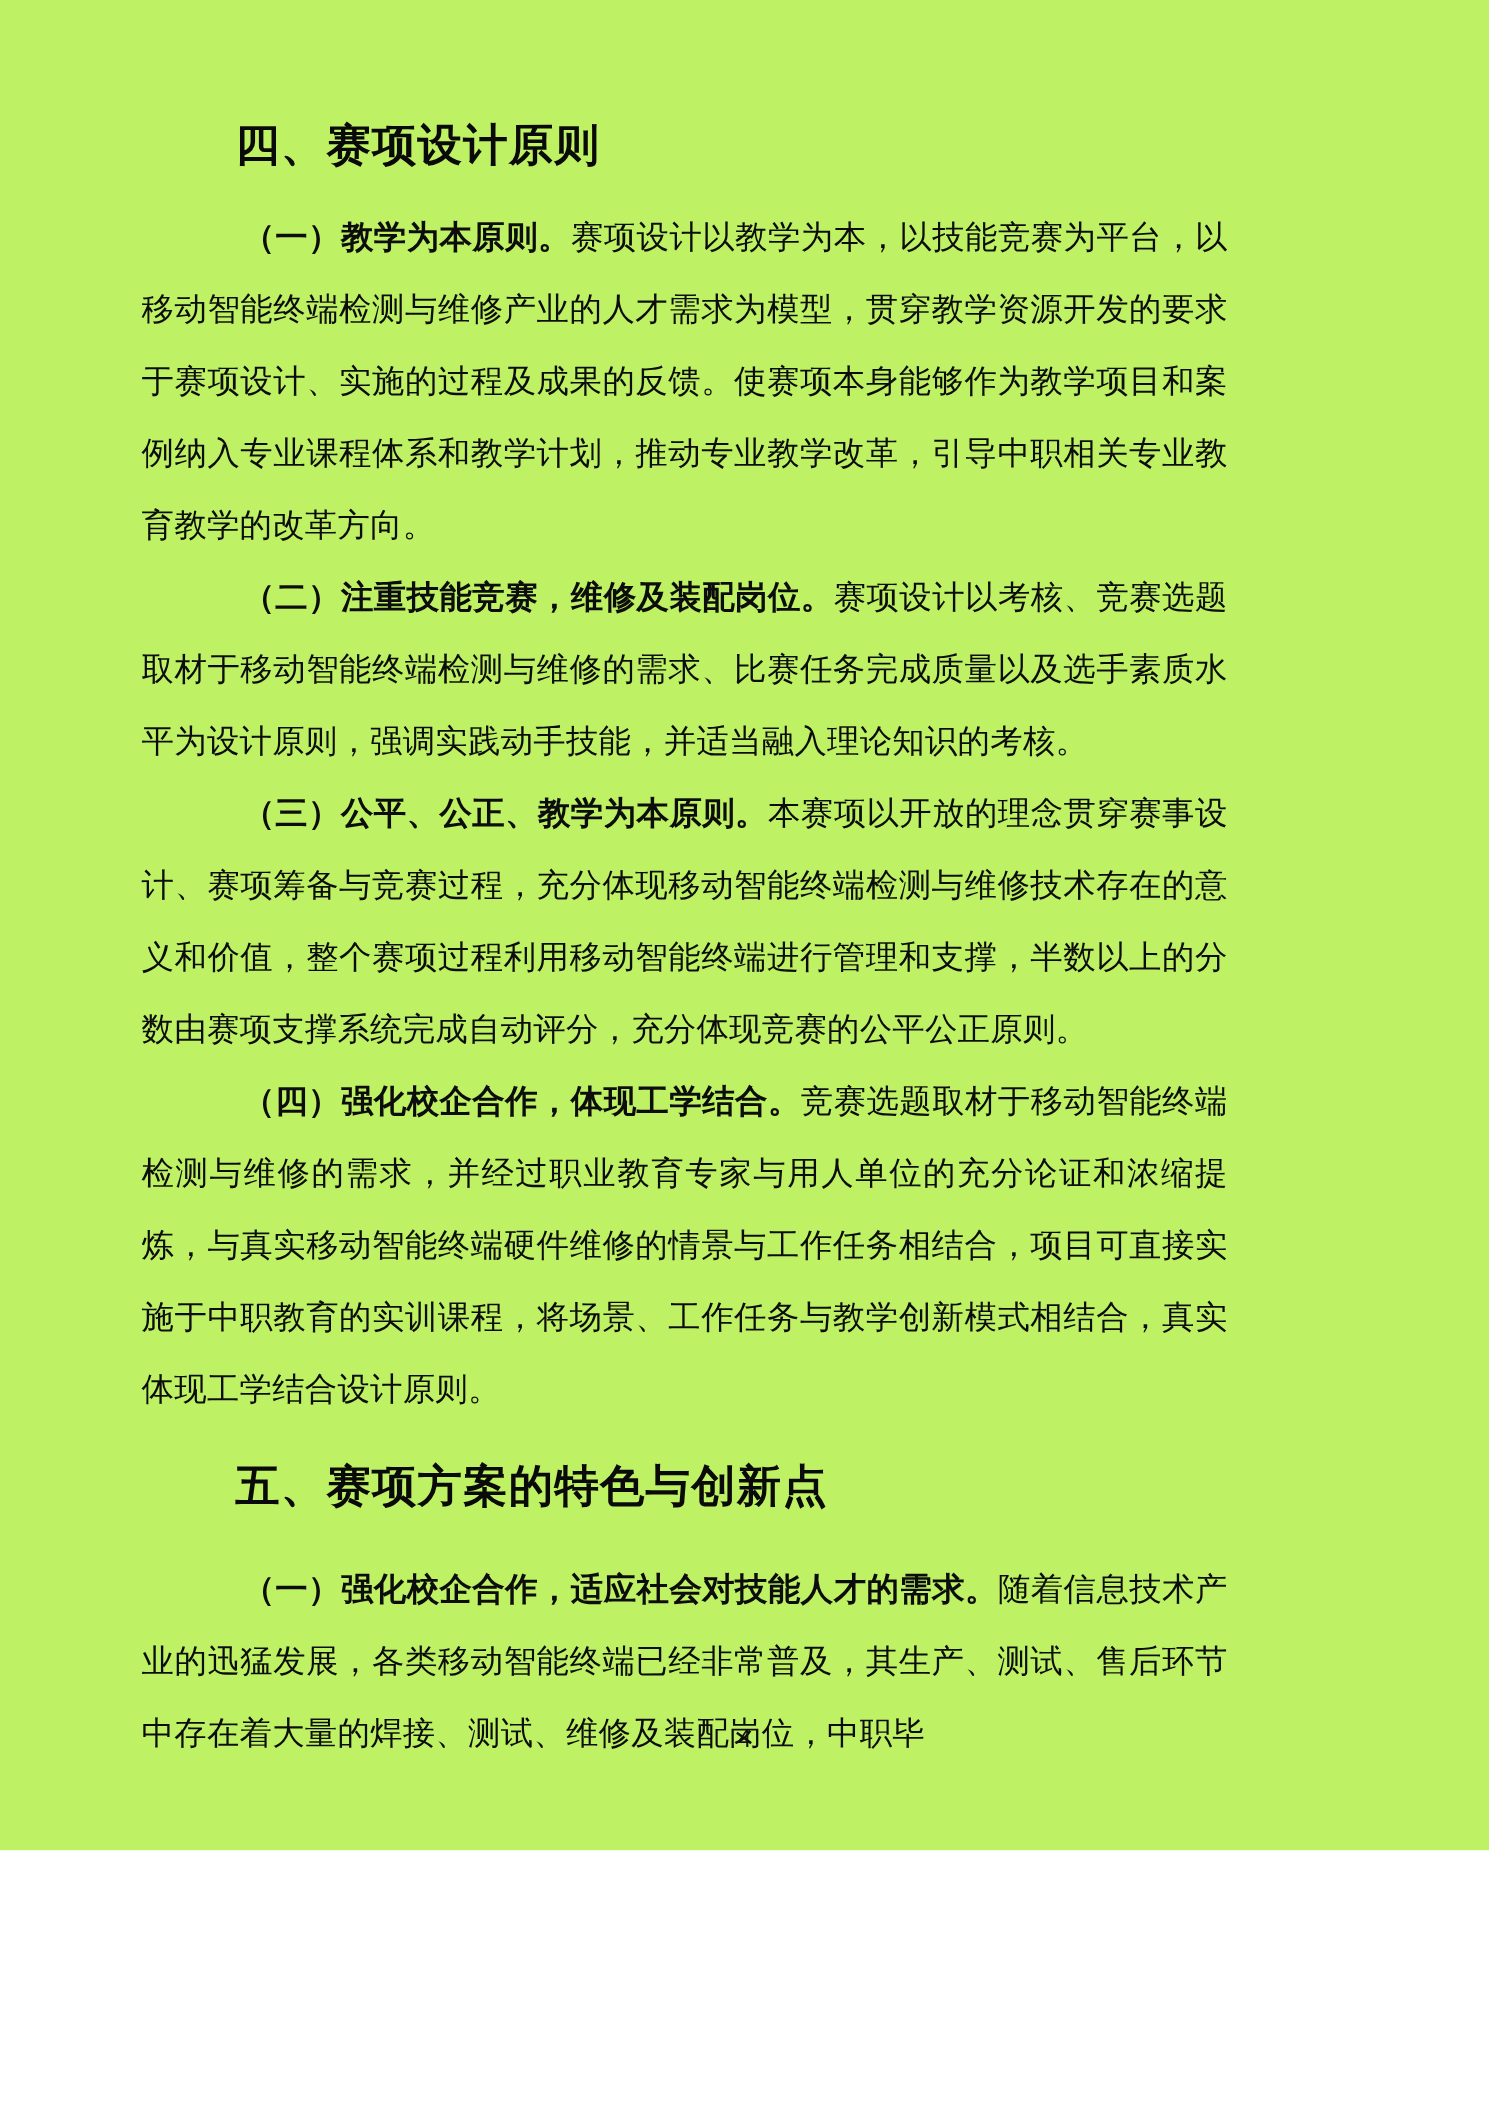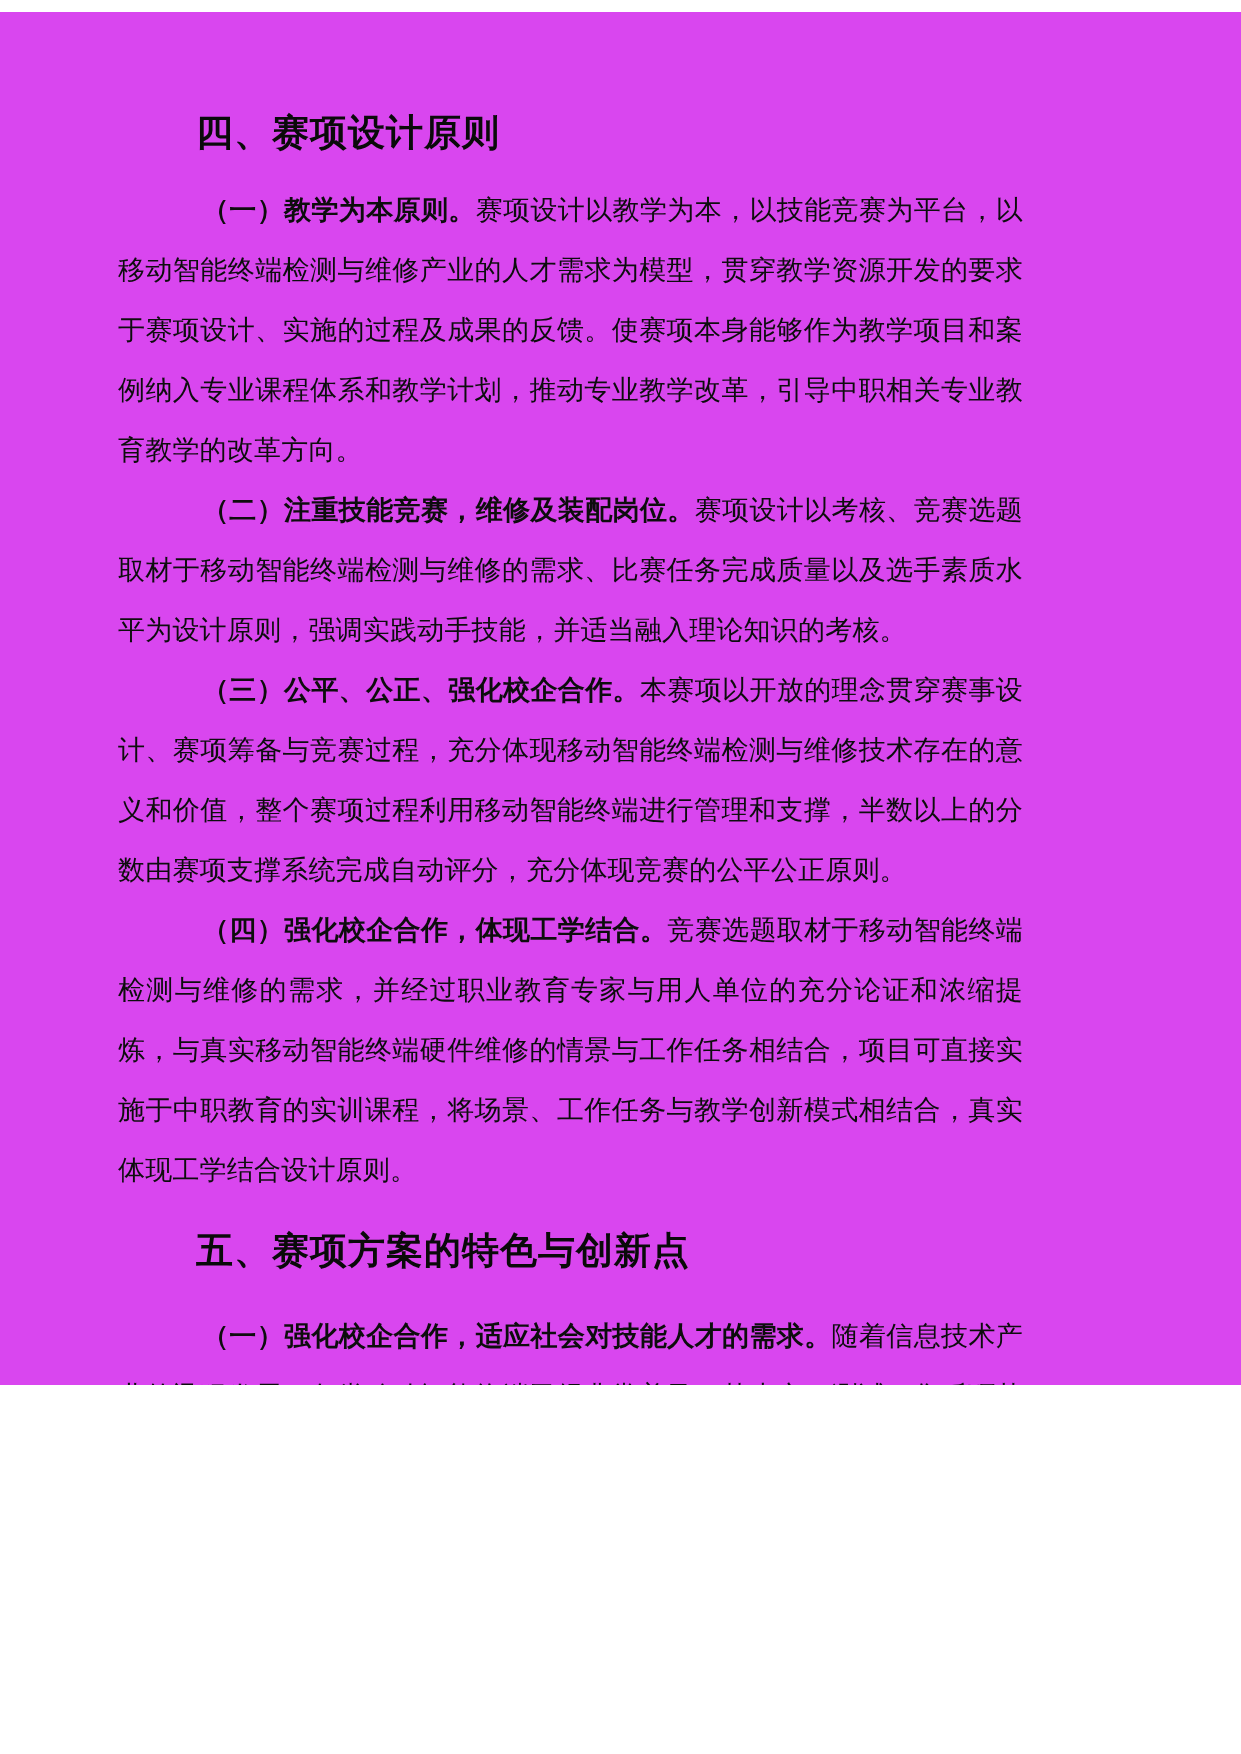--- a/index.html
+++ b/index.html
@@ -3,23 +3,23 @@
 <meta charset="utf-8">
 <style>
   html, body {
     margin: 0;
     padding: 0;
     background: #ffffff;
   }
   .page {
     position: relative;
     width: 1241px;
-    height: 1373px;
-    margin: 12px auto;
-    background: #d946ef;
+    height: 1542px;
+    margin: 0 auto;
+    background: #bef264;
     box-sizing: border-box;
     overflow: hidden;
   }
   .content {
     position: absolute;
     left: 118px;
     top: 96px;
     width: 905px;
   }
   .h2 {
@@ -76,21 +76,21 @@
 
     <p class="para">
       <span class="lead">（一）教学为本原则。</span><span>赛项设计以教学为本，以技能竞赛为平台，以移动智能终端检测与维修产业的人才需求为模型，贯穿教学资源开发的要求于赛项设计、实施的过程及成果的反馈。使赛项本身能够作为教学项目和案例纳入专业课程体系和教学计划，推动专业教学改革，引导中职相关专业教育教学的改革方向。</span>
     </p>
 
     <p class="para">
       <span class="lead">（二）注重技能竞赛，维修及装配岗位。</span><span>赛项设计以考核、竞赛选题取材于移动智能终端检测与维修的需求、比赛任务完成质量以及选手素质水平为设计原则，强调实践动手技能，并适当融入理论知识的考核。</span>
     </p>
 
     <p class="para">
-      <span class="lead">（三）公平、公正、强化校企合作。</span><span>本赛项以开放的理念贯穿赛事设计、赛项筹备与竞赛过程，充分体现移动智能终端检测与维修技术存在的意义和价值，整个赛项过程利用移动智能终端进行管理和支撑，半数以上的分数由赛项支撑系统完成自动评分，充分体现竞赛的公平公正原则。</span>
+      <span class="lead">（三）公平、公正、教学为本原则。</span><span>本赛项以开放的理念贯穿赛事设计、赛项筹备与竞赛过程，充分体现移动智能终端检测与维修技术存在的意义和价值，整个赛项过程利用移动智能终端进行管理和支撑，半数以上的分数由赛项支撑系统完成自动评分，充分体现竞赛的公平公正原则。</span>
     </p>
 
     <p class="para">
       <span class="lead">（四）强化校企合作，体现工学结合。</span><span>竞赛选题取材于移动智能终端检测与维修的需求，并经过职业教育专家与用人单位的充分论证和浓缩提炼，与真实移动智能终端硬件维修的情景与工作任务相结合，项目可直接实施于中职教育的实训课程，将场景、工作任务与教学创新模式相结合，真实体现工学结合设计原则。</span>
     </p>
 
     <h2 class="h2 second">五、赛项方案的特色与创新点</h2>
 
     <p class="para">
       <span class="lead">（一）强化校企合作，适应社会对技能人才的需求。</span><span>随着信息技术产业的迅猛发展，各类移动智能终端已经非常普及，其生产、测试、售后环节中存在着大量的焊接、测试、维修及装配岗位，中职毕</span>

